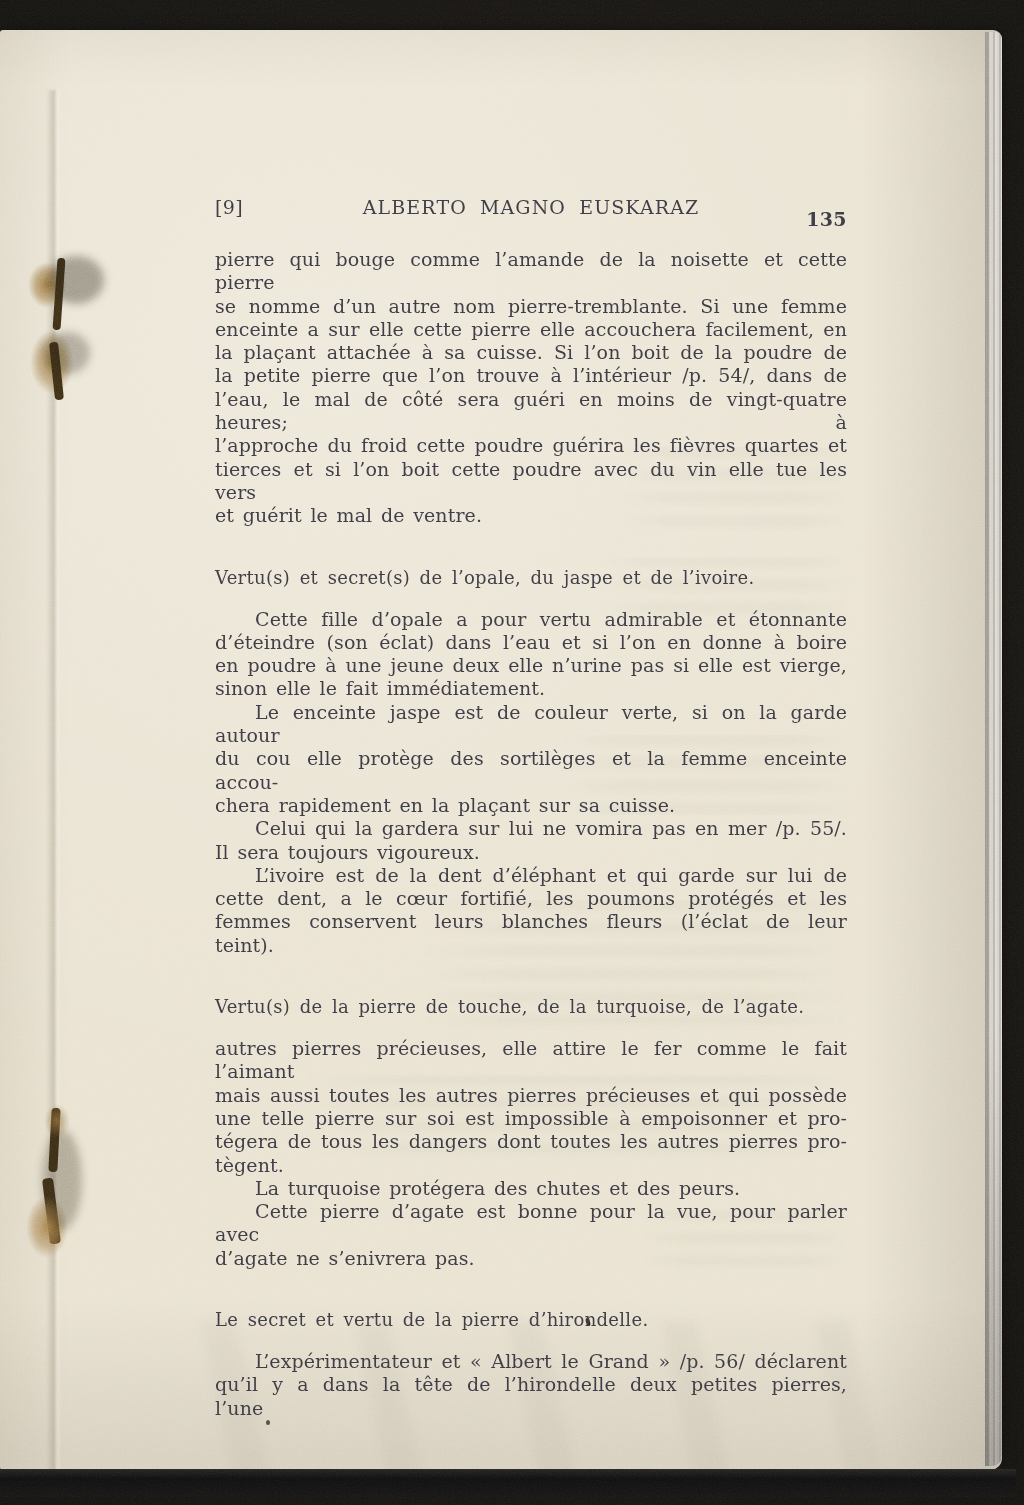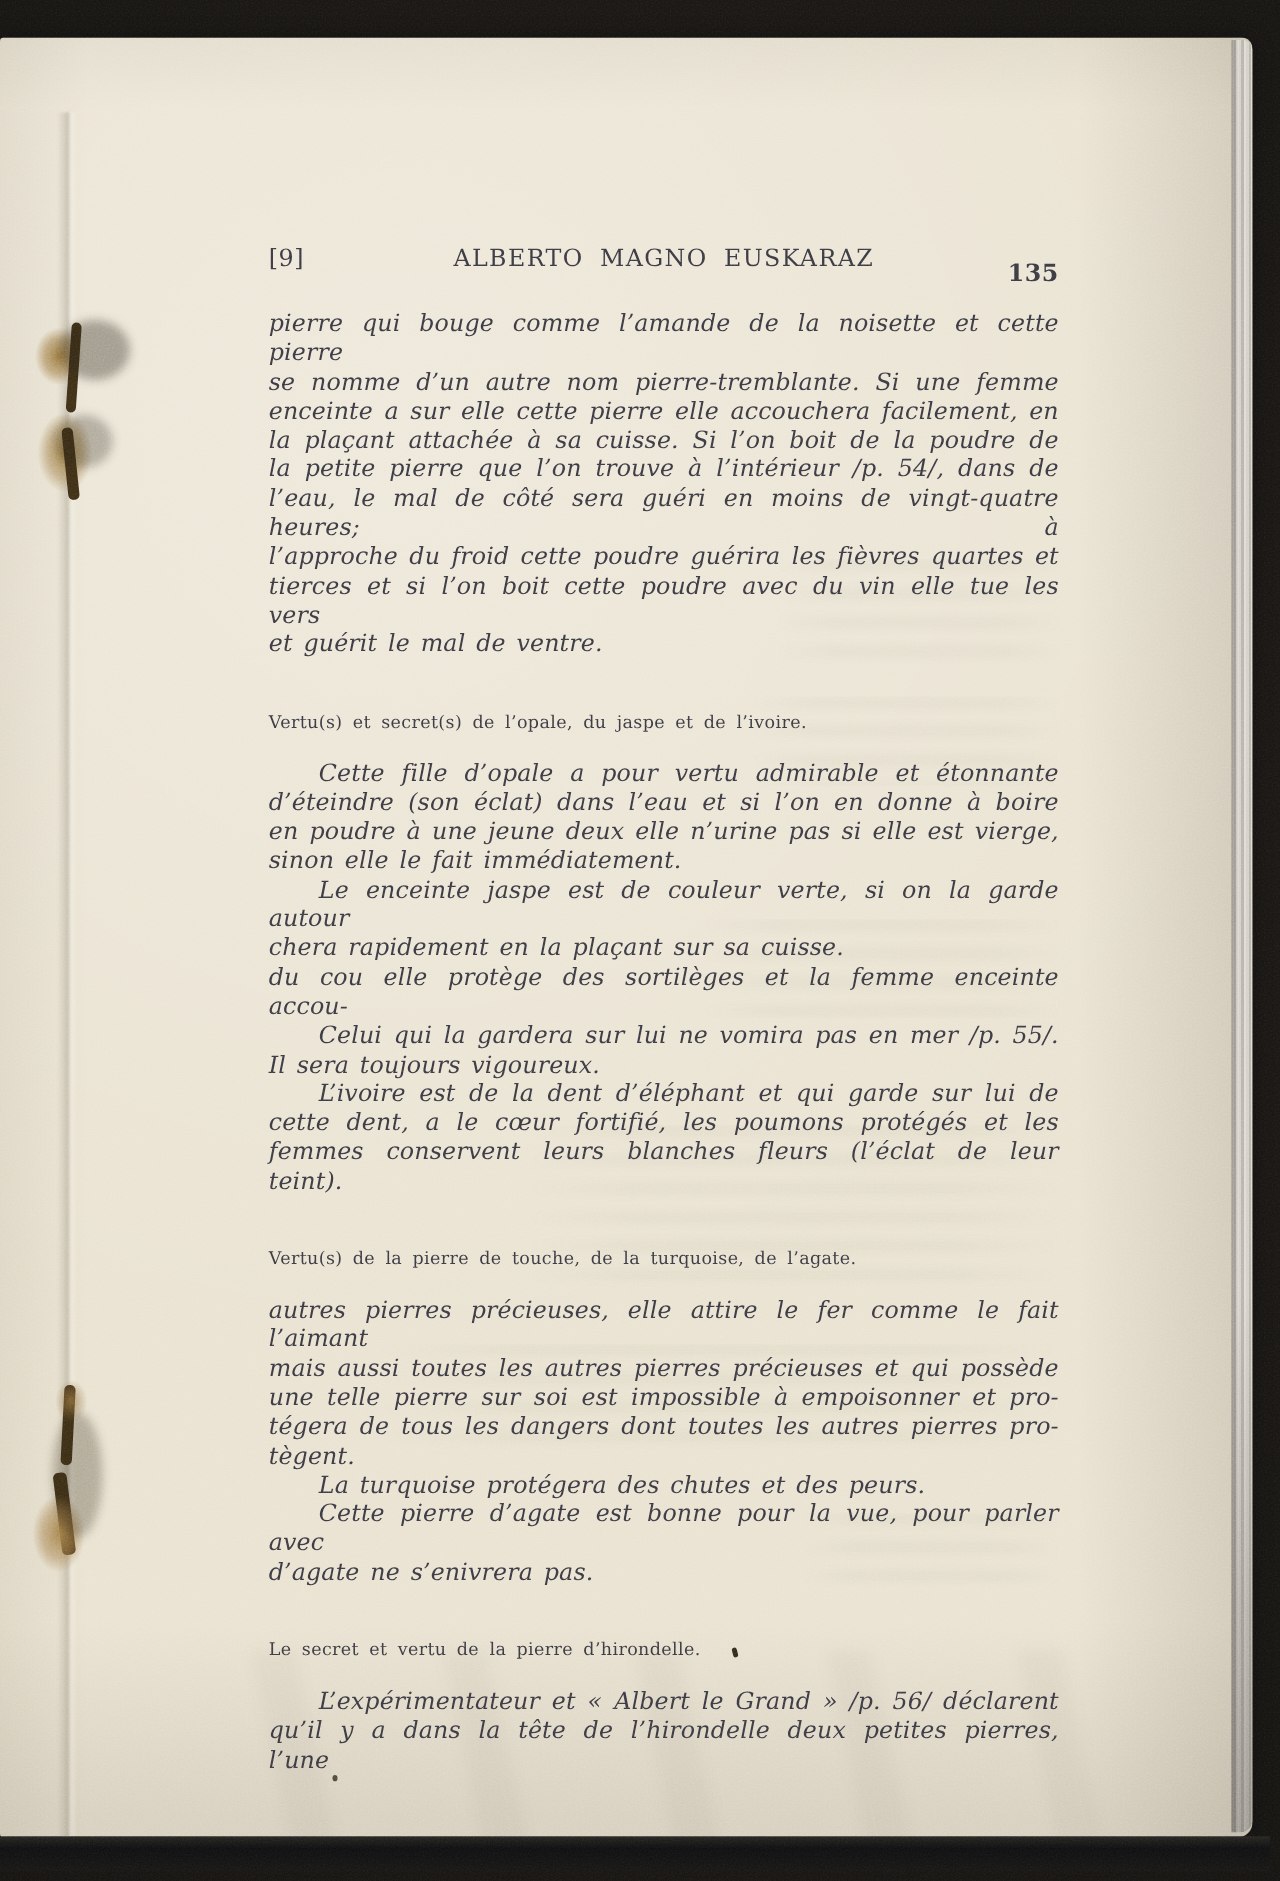--- a/index.html
+++ b/index.html
@@ -89,23 +89,23 @@
   }
   .header-row .bracket{position:absolute;left:0;top:0;}
   .header-row .title{position:absolute;left:50%;top:0;transform:translateX(-50%);white-space:nowrap;letter-spacing:1.1px;word-spacing:6px;text-align:center;}
   .header-row .pnum{position:absolute;right:0;top:12px;font-weight:bold;}
 
   
   .text-body{
     position:absolute;left:215px;top:218px;width:632px;
     font-size:19px;line-height:23.3px;
   }
-  .block-paragraph{font-style:italic;letter-spacing:.1px;word-spacing:2.5px;}
+  .block-paragraph{letter-spacing:.1px;word-spacing:2.5px;}
   .block-heading{
-    font-style:normal;font-size:14px;line-height:24px;
+    font-style:normal;font-size:18px;line-height:24px;
     margin:38px 0 18px 0;word-spacing:3.5px;letter-spacing:.3px;
   }
   .line{text-align:justify;text-align-last:justify;}
   .line.last{text-align-last:left;}
   .line.indent{text-indent:40px;}
 </style>
 </head>
 <body>
 
 <div class="stage">
@@ -162,22 +162,22 @@
         </div>
         <div class="block block-heading">Vertu(s) et secret(s) de l’opale, du jaspe et de l’ivoire.</div>
         <div class="block block-paragraph">
           <div class="line indent">Cette fille d’opale a pour vertu admirable et étonnante</div>
           <div class="line">d’éteindre (son éclat) dans l’eau et si l’on en donne à boire</div>
           <div class="line">en poudre à une jeune deux elle n’urine pas si elle est vierge,</div>
           <div class="line last">sinon elle le fait immédiatement.</div>
         </div>
         <div class="block block-paragraph">
           <div class="line indent">Le enceinte jaspe est de couleur verte, si on la garde autour</div>
+          <div class="line">du cou elle protège des sortilèges et la femme enceinte accou-</div>
           <div class="line last">chera rapidement en la plaçant sur sa cuisse.</div>
-          <div class="line">du cou elle protège des sortilèges et la femme enceinte accou-</div>
         </div>
         <div class="block block-paragraph">
           <div class="line indent">Celui qui la gardera sur lui ne vomira pas en mer /p. 55/.</div>
           <div class="line last">Il sera toujours vigoureux.</div>
         </div>
         <div class="block block-paragraph">
           <div class="line indent">L’ivoire est de la dent d’éléphant et qui garde sur lui de</div>
           <div class="line">cette dent, a le cœur fortifié, les poumons protégés et les</div>
           <div class="line last">femmes conservent leurs blanches fleurs (l’éclat de leur teint).</div>
         </div>

